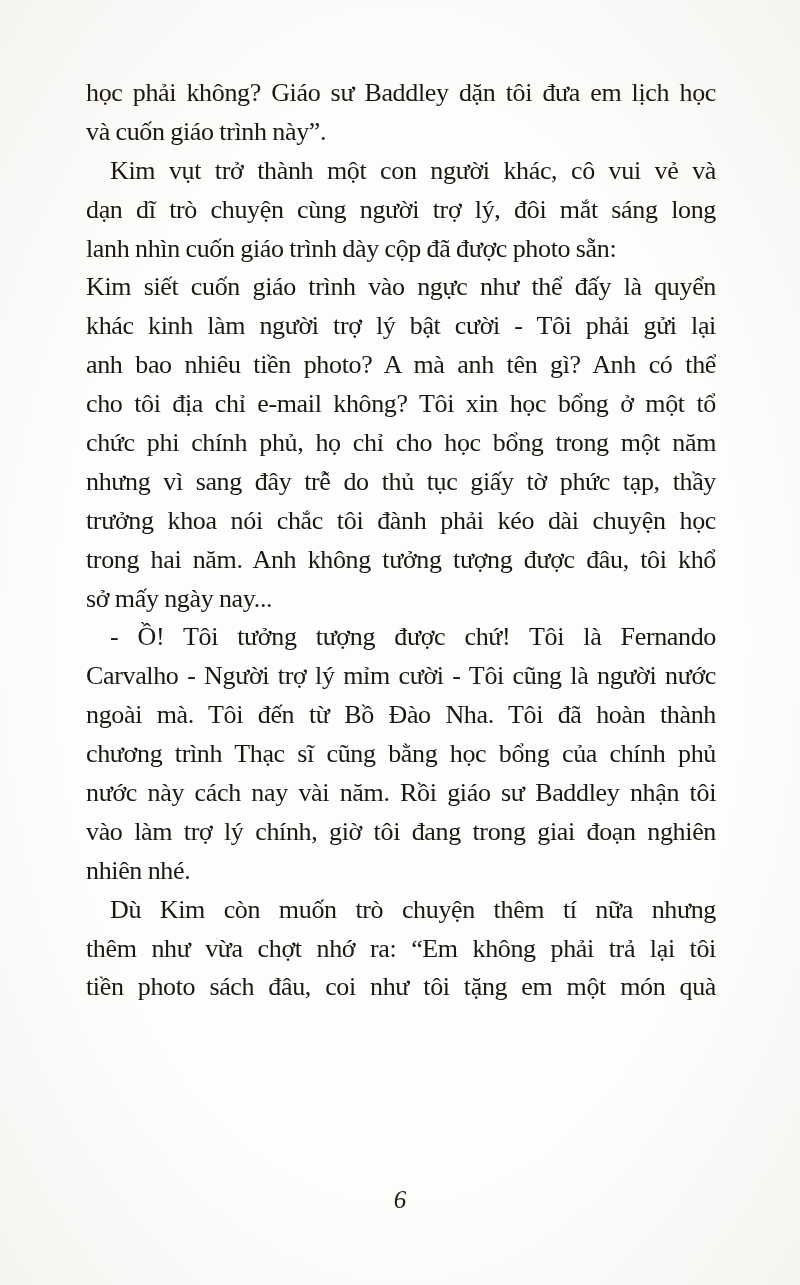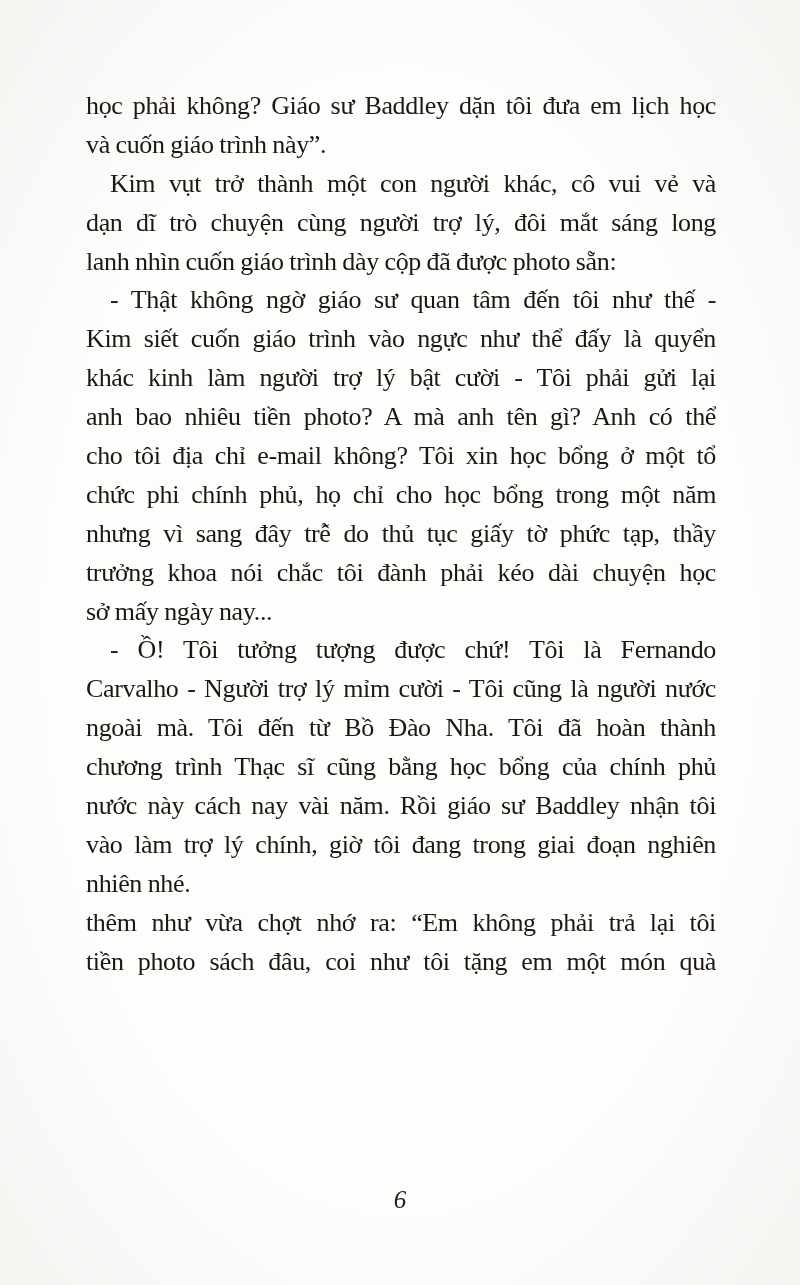--- a/index.html
+++ b/index.html
@@ -18,21 +18,21 @@
   .page {
     position: absolute;
     inset: 0;
     background:
       radial-gradient(ellipse at 50% 50%, rgba(255,255,255,0.6) 60%, rgba(225,223,218,0.25) 100%),
       #fcfbf9;
   }
   .text-block {
     position: absolute;
     left: 86px;
-    top: 87px;
+    top: 74px;
     width: 630px;
   }
   .para {
     margin: 0;
     padding: 0;
   }
   .ln {
     font-size: 26px;
     line-height: 38.9px;
     height: 38.9px;
@@ -74,42 +74,43 @@
       <div class="ln end">và cuốn giáo trình này”.</div>
     </div>
 
     <div class="para">
       <div class="ln ind">Kim vụt trở thành một con người khác, cô vui vẻ và</div>
       <div class="ln">dạn dĩ trò chuyện cùng người trợ lý, đôi mắt sáng long</div>
       <div class="ln end">lanh nhìn cuốn giáo trình dày cộp đã được photo sẵn:</div>
     </div>
 
     <div class="para">
-      <div class="ln ind">- Thật không ngờ giáo sư quan tâm đến tôi như thế -</div>
       <div class="ln">Kim siết cuốn giáo trình vào ngực như thể đấy là quyển</div>
       <div class="ln">khác kinh làm người trợ lý bật cười - Tôi phải gửi lại</div>
       <div class="ln">anh bao nhiêu tiền photo? A mà anh tên gì? Anh có thể</div>
       <div class="ln">cho tôi địa chỉ e-mail không? Tôi xin học bổng ở một tổ</div>
       <div class="ln">chức phi chính phủ, họ chỉ cho học bổng trong một năm</div>
       <div class="ln">nhưng vì sang đây trễ do thủ tục giấy tờ phức tạp, thầy</div>
       <div class="ln">trưởng khoa nói chắc tôi đành phải kéo dài chuyện học</div>
+      <div class="ln">trong hai năm. Anh không tưởng tượng được đâu, tôi khổ</div>
       <div class="ln end">sở mấy ngày nay...</div>
     </div>
 
     <div class="para">
       <div class="ln ind">- Ồ! Tôi tưởng tượng được chứ! Tôi là Fernando</div>
       <div class="ln">Carvalho - Người trợ lý mỉm cười - Tôi cũng là người nước</div>
       <div class="ln">ngoài mà. Tôi đến từ Bồ Đào Nha. Tôi đã hoàn thành</div>
       <div class="ln">chương trình Thạc sĩ cũng bằng học bổng của chính phủ</div>
       <div class="ln">nước này cách nay vài năm. Rồi giáo sư Baddley nhận tôi</div>
       <div class="ln">vào làm trợ lý chính, giờ tôi đang trong giai đoạn nghiên</div>
       <div class="ln end">nhiên nhé.</div>
     </div>
 
     <div class="para">
+      <div class="ln ind">Dù Kim còn muốn trò chuyện thêm tí nữa nhưng</div>
       <div class="ln">thêm như vừa chợt nhớ ra: “Em không phải trả lại tôi</div>
       <div class="ln">tiền photo sách đâu, coi như tôi tặng em một món quà</div>
     </div>
 
   </div>
 
   <div class="page-number">6</div>
 
 </div>
 

